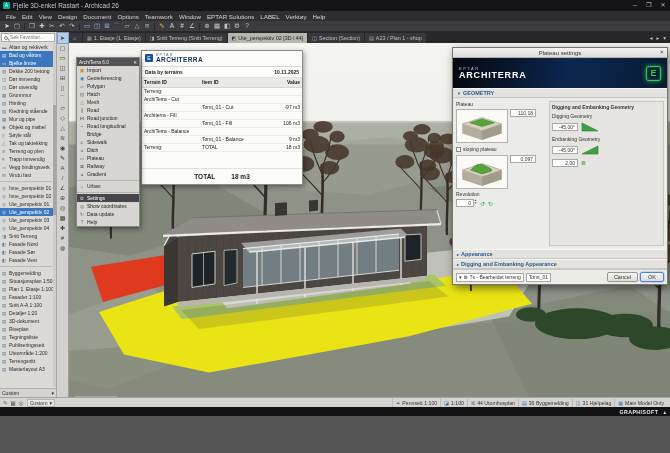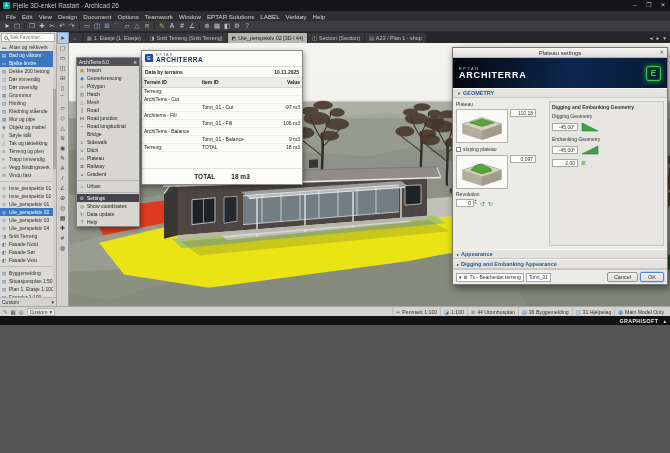--- a/index.html
+++ b/index.html
@@ -1,17 +1,17 @@
 <!DOCTYPE html>
 <html style="--accent-blue: #3b77bf; --zone-yellow: #eae414; --zone-red: #df3a20; --zone-green: #a9c566; --tree-foliage: #46362c; --tree-trunk: #332d27; --bush-green: #2d4729; --house-wall: #4c4742; --house-roof: #908d88; --terrain: #8e9287; --plateau: #c3c4ba;"><head>
 <meta charset="utf-8">
 <style>
 *{margin:0;padding:0;box-sizing:border-box}
 body{font-family:"Liberation Sans",sans-serif;background:#555}
-#app{position:relative;width:670px;height:325px;overflow:hidden;background:#3a3a3c;font-family:"Liberation Sans",sans-serif}
+#app{position:relative;width:670px;height:416px;overflow:hidden;background:#3a3a3c;font-family:"Liberation Sans",sans-serif}
 #app>div{position:absolute}
 
 #titlebar{left:0;top:0;width:670px;height:11px;background:#141417;color:#c6c6c6;display:flex;align-items:center;font-size:6.5px;padding-left:3px;gap:3px}
 .appico{width:7px;height:7px;background:#00a99d;color:#fff;font-size:5px;line-height:7px;text-align:center;border-radius:1px;flex:0 0 auto}
 .winctl{margin-left:auto;display:flex;height:100%}
 .winctl span{width:14px;text-align:center;font-size:6px;line-height:11px;color:#bbb}
 
 #menubar{left:0;top:11px;width:670px;height:10px;background:#2e2e31;display:flex;align-items:center;font-size:6.2px;color:#d5d5d5;padding-left:3px}
 .menu-item{padding:0 3px;white-space:nowrap}
 

